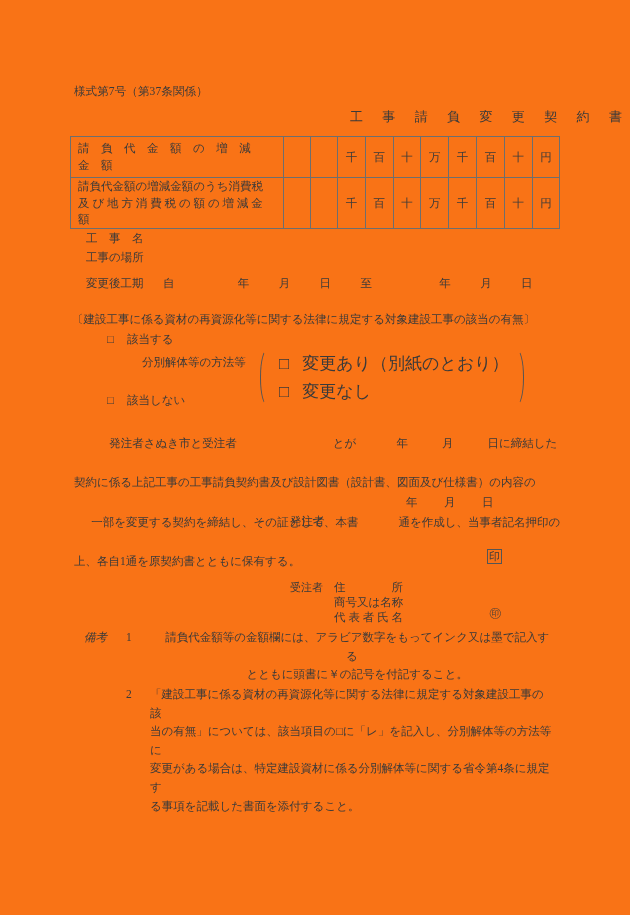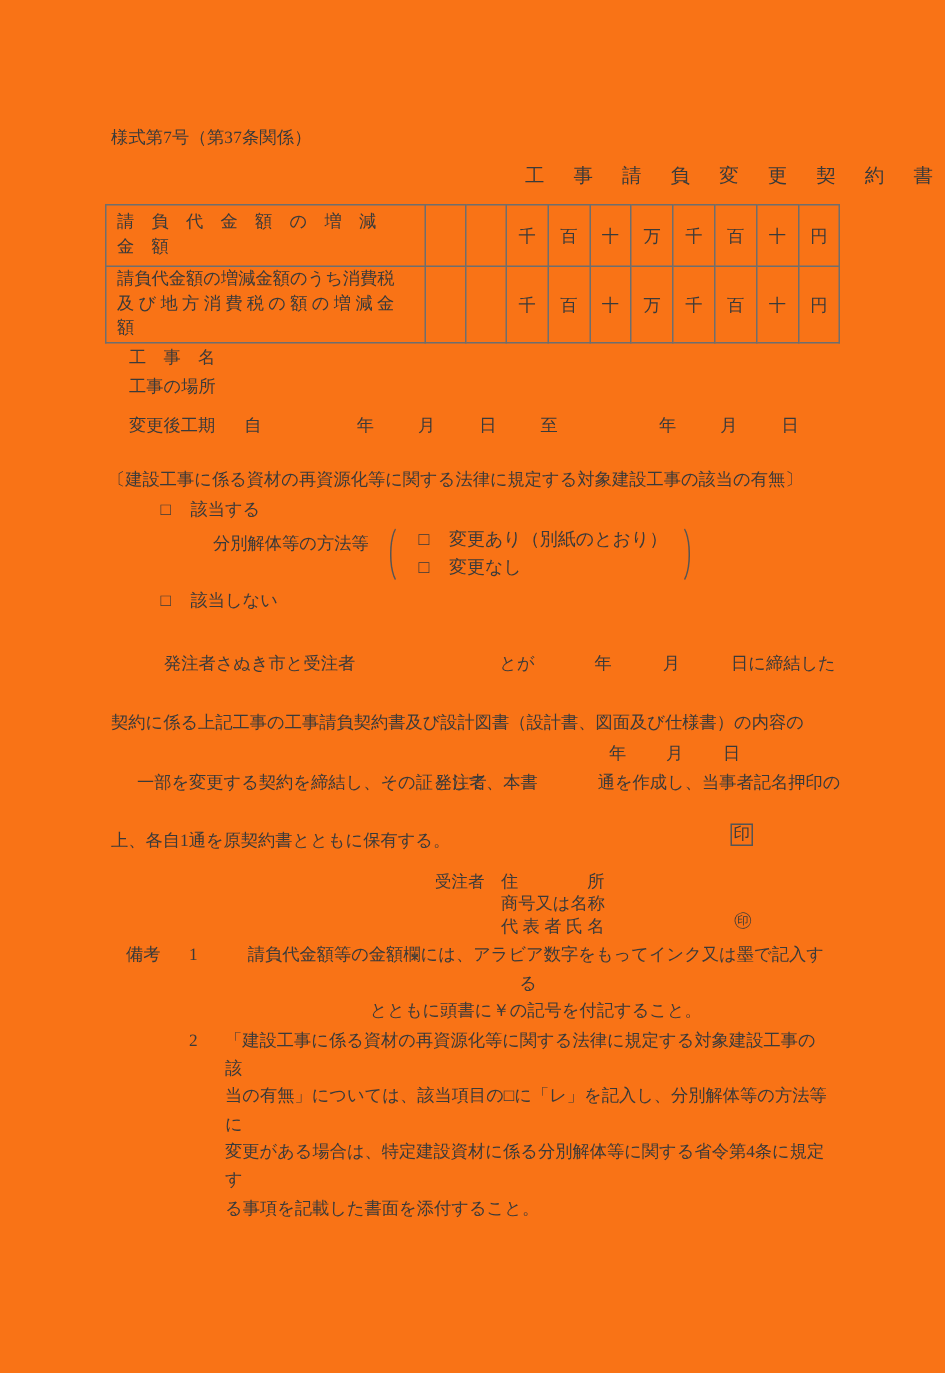--- a/index.html
+++ b/index.html
@@ -101,21 +101,21 @@
     margin-right: 13px;
   }
   #bunbetsu-label {
     left: 142px; top: 355px;
     font-size: 11.5px;
   }
   #opt-group {
     left: 258px; top: 348px;
     display: flex;
     align-items: stretch;
-    font-size: 12px;
+    font-size: 17px;
   }
   .bracket {
     width: 11px;
     align-self: stretch;
     position: relative;
   }
   .bracket::before {
     content: "";
     position: absolute;
     top: 1px; bottom: 1px;
@@ -176,21 +176,21 @@
   }
 
   
   #remarks {
     left: 84px; top: 628px;
     width: 470px;
     font-size: 11.5px;
     line-height: 1.62;
   }
   .rm-row { display: flex; }
-  .rm-head { width: 42px; flex: none; }
+  .rm-head { width: 42px; flex: none; font-style: italic; }
   .rm-num  { width: 24px; flex: none; }
   .rm-body { flex: 1; }
   .rm-body .cont { display: block; }
   #rm-1 .cont { text-indent: 0.9em; text-align: center; }
   #rm-2 { margin-top: 1px; }
   #rm-2 .cont { text-indent: 0em; }
 </style>
 </head>
 <body>
 

